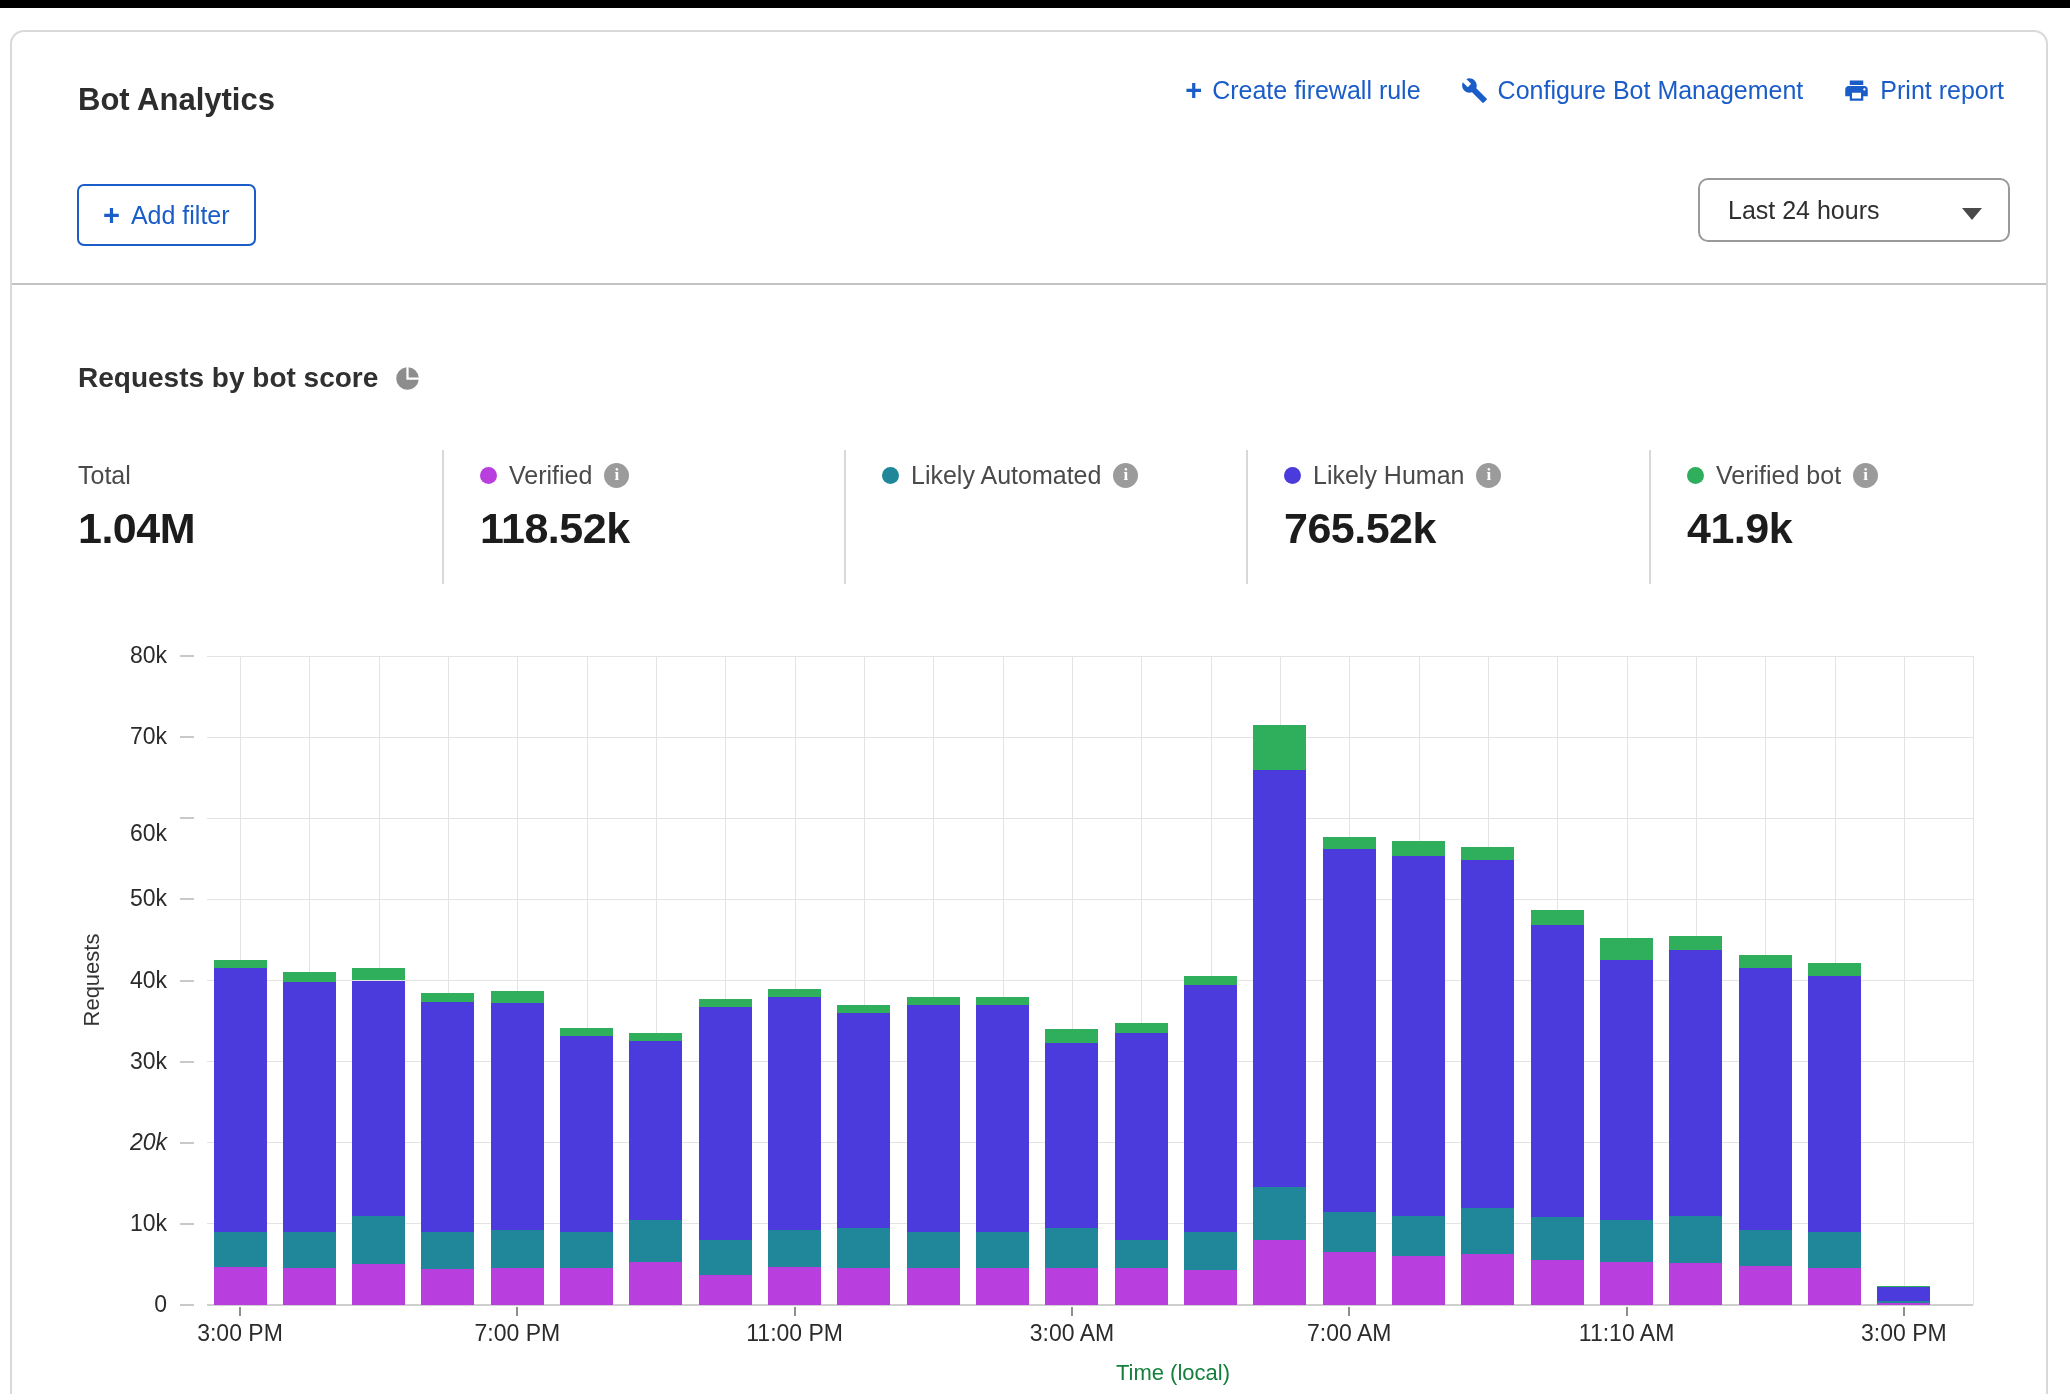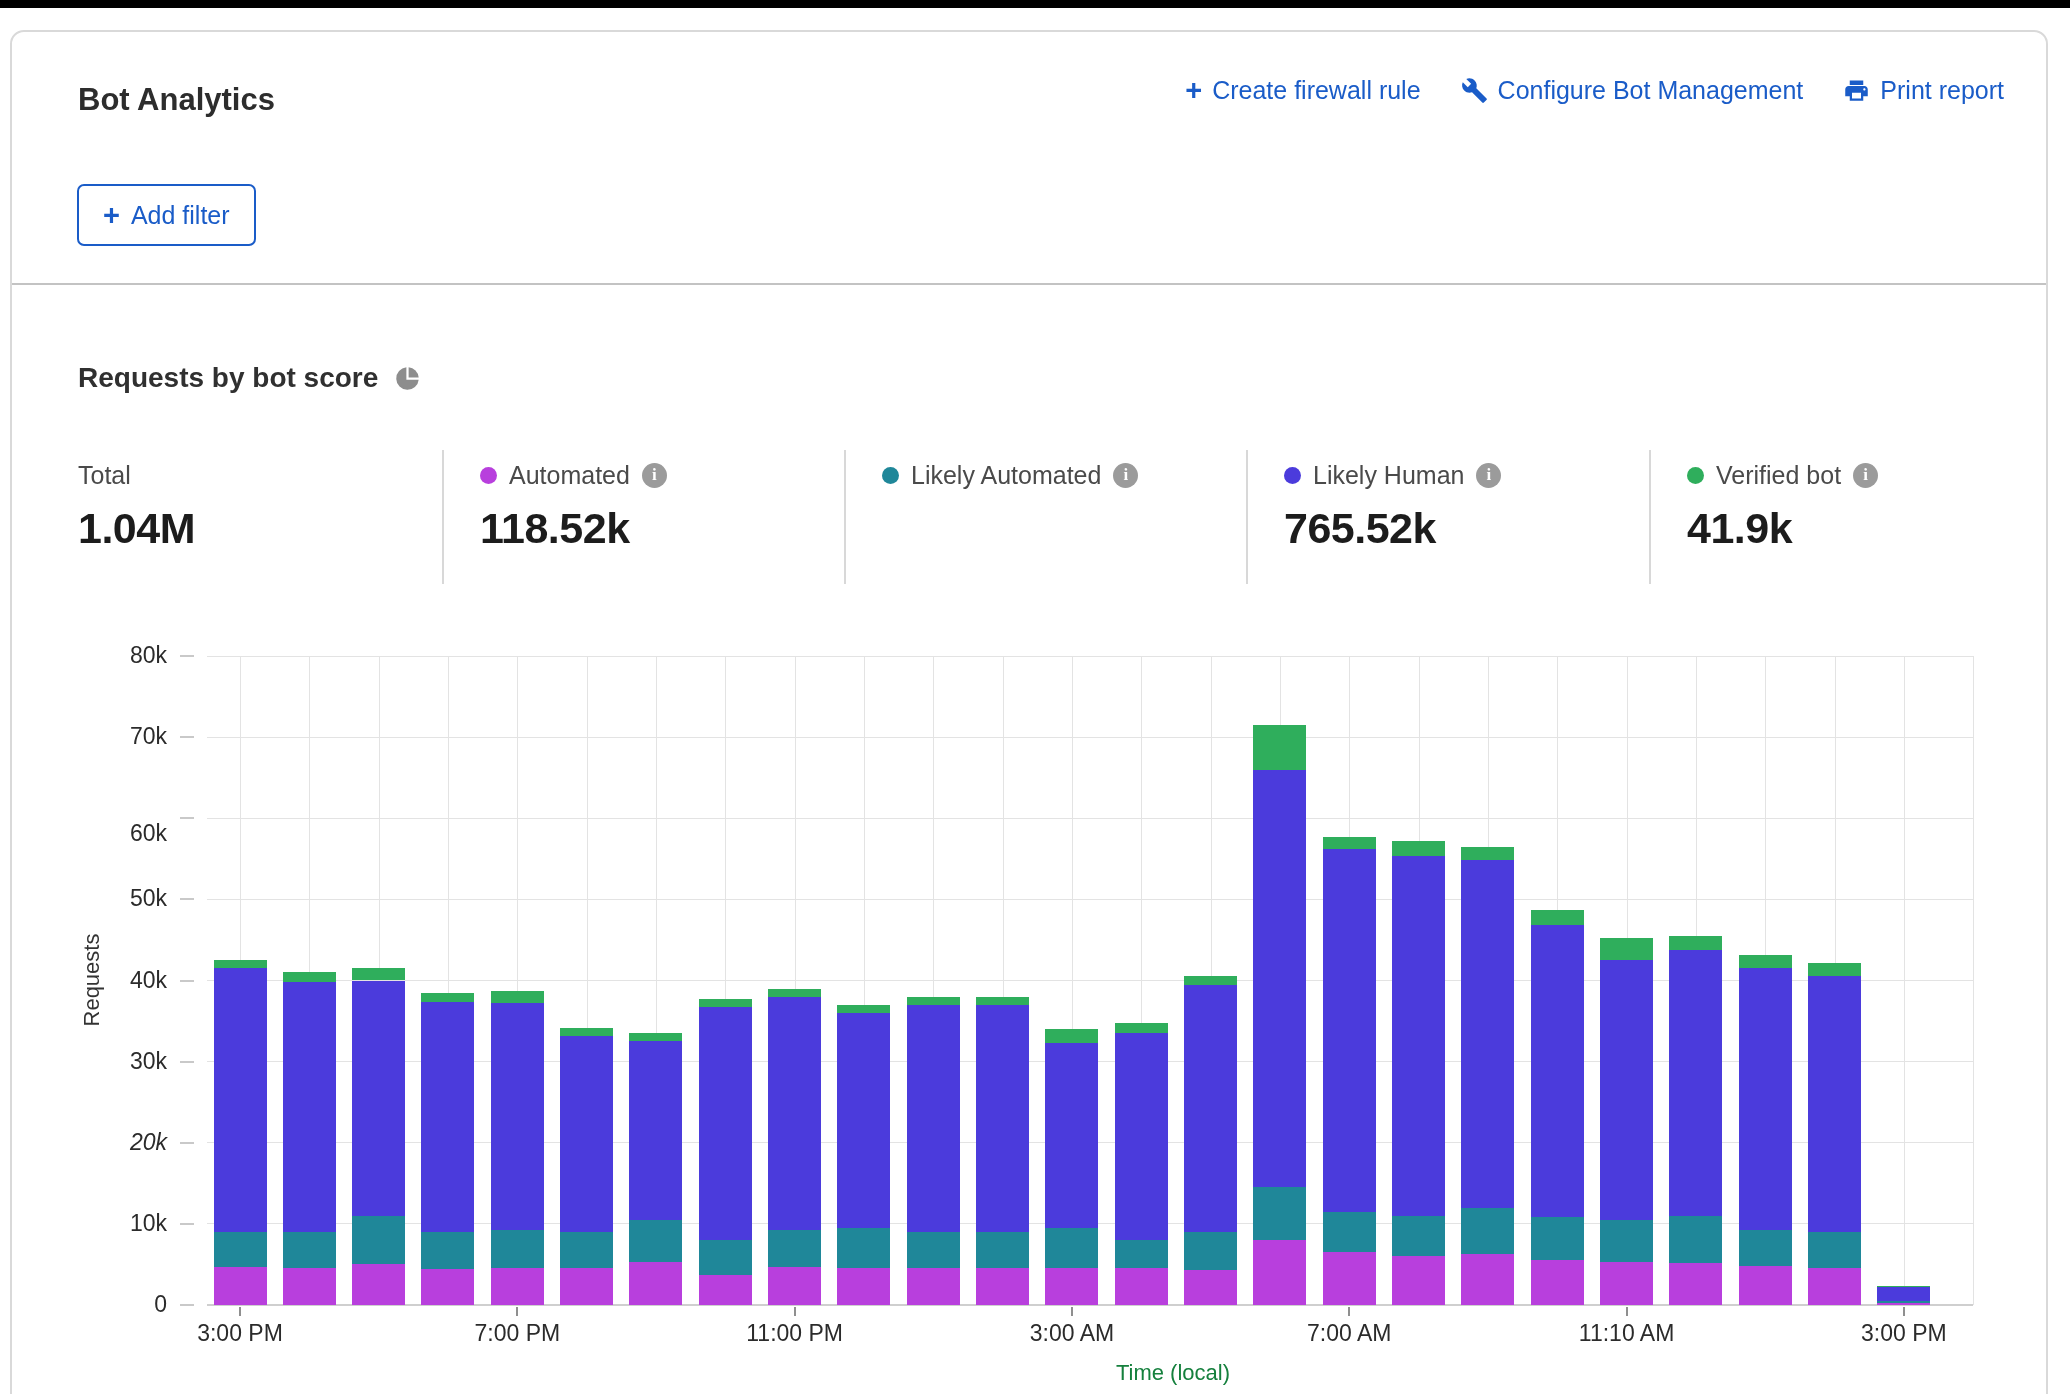--- a/index.html
+++ b/index.html
@@ -84,20 +84,24 @@
       </span>
       <span>Print report</span>
     </div>
   </div>
 
   <button class="add-filter">
     <span class="plus-glyph">+</span>
     <span>Add filter</span>
   </button>
 
+  <div class="time-select">
+    <span>Last 24 hours</span>
+    <span class="caret"></span>
+  </div>
 
   <div class="header-divider"></div>
 
   <div class="section-head">
     <span class="section-title">Requests by bot score</span>
     <span style="display:flex;">
       <svg width="27" height="27" viewBox="0 0 24 24">
         <path fill="#8d8d8d" d="M11 2.05A10 10 0 1 0 21.95 13H11V2.05z"></path>
         <path fill="#8d8d8d" d="M13 2.05V11h8.95A10 10 0 0 0 13 2.05z"></path>
       </svg>
@@ -108,21 +112,21 @@
     <div class="stat-label-row">
       <span class="stat-label">Total</span>
     </div>
     <div class="stat-value">1.04M</div>
   </div>
   <div class="stat-divider" style="left:430px;"></div>
 
   <div class="stat-col" style="left:468px;">
     <div class="stat-label-row">
       <span class="dot" style="background: rgb(184, 63, 221);"></span>
-      <span class="stat-label">Automated</span>
+      <span class="stat-label">Verified</span>
       <span class="info-icon">i</span>
     </div>
     <div class="stat-value">118.52k</div>
   </div>
   <div class="stat-divider" style="left:832px;"></div>
 
   <div class="stat-col" style="left:870px;">
     <div class="stat-label-row">
       <span class="dot" style="background: rgb(31, 135, 153);"></span>
       <span class="stat-label">Likely Automated</span>

